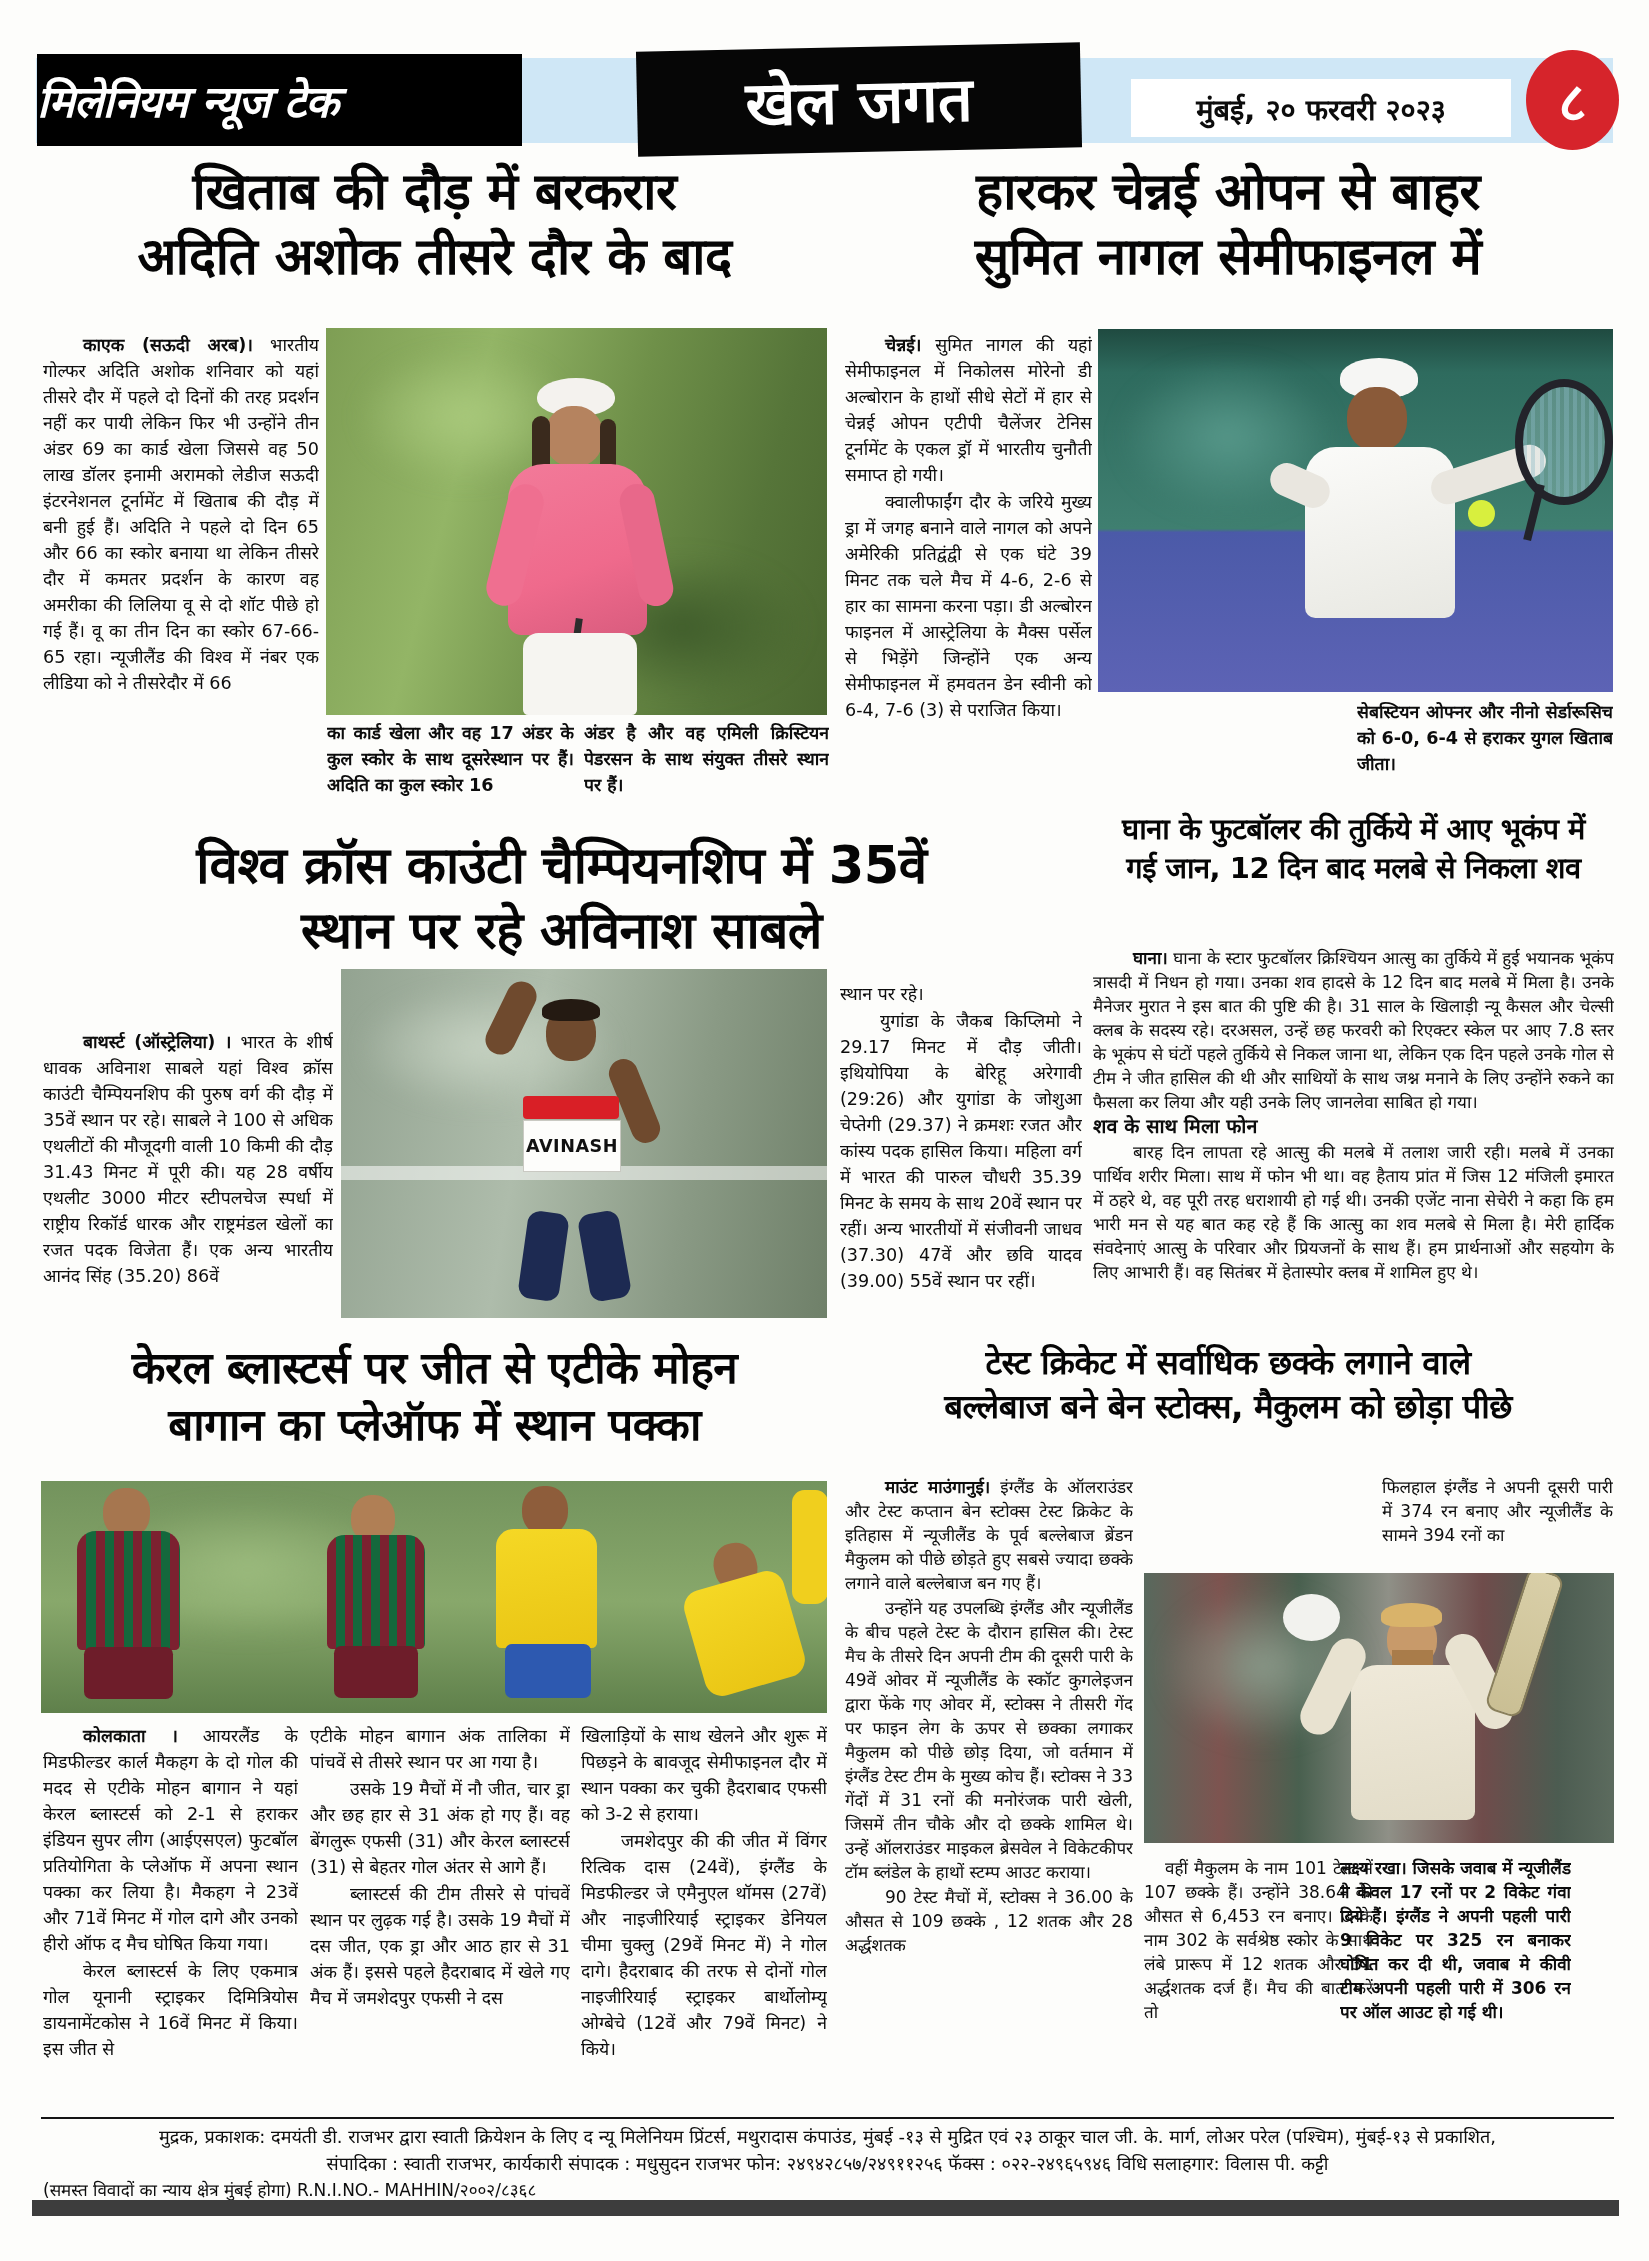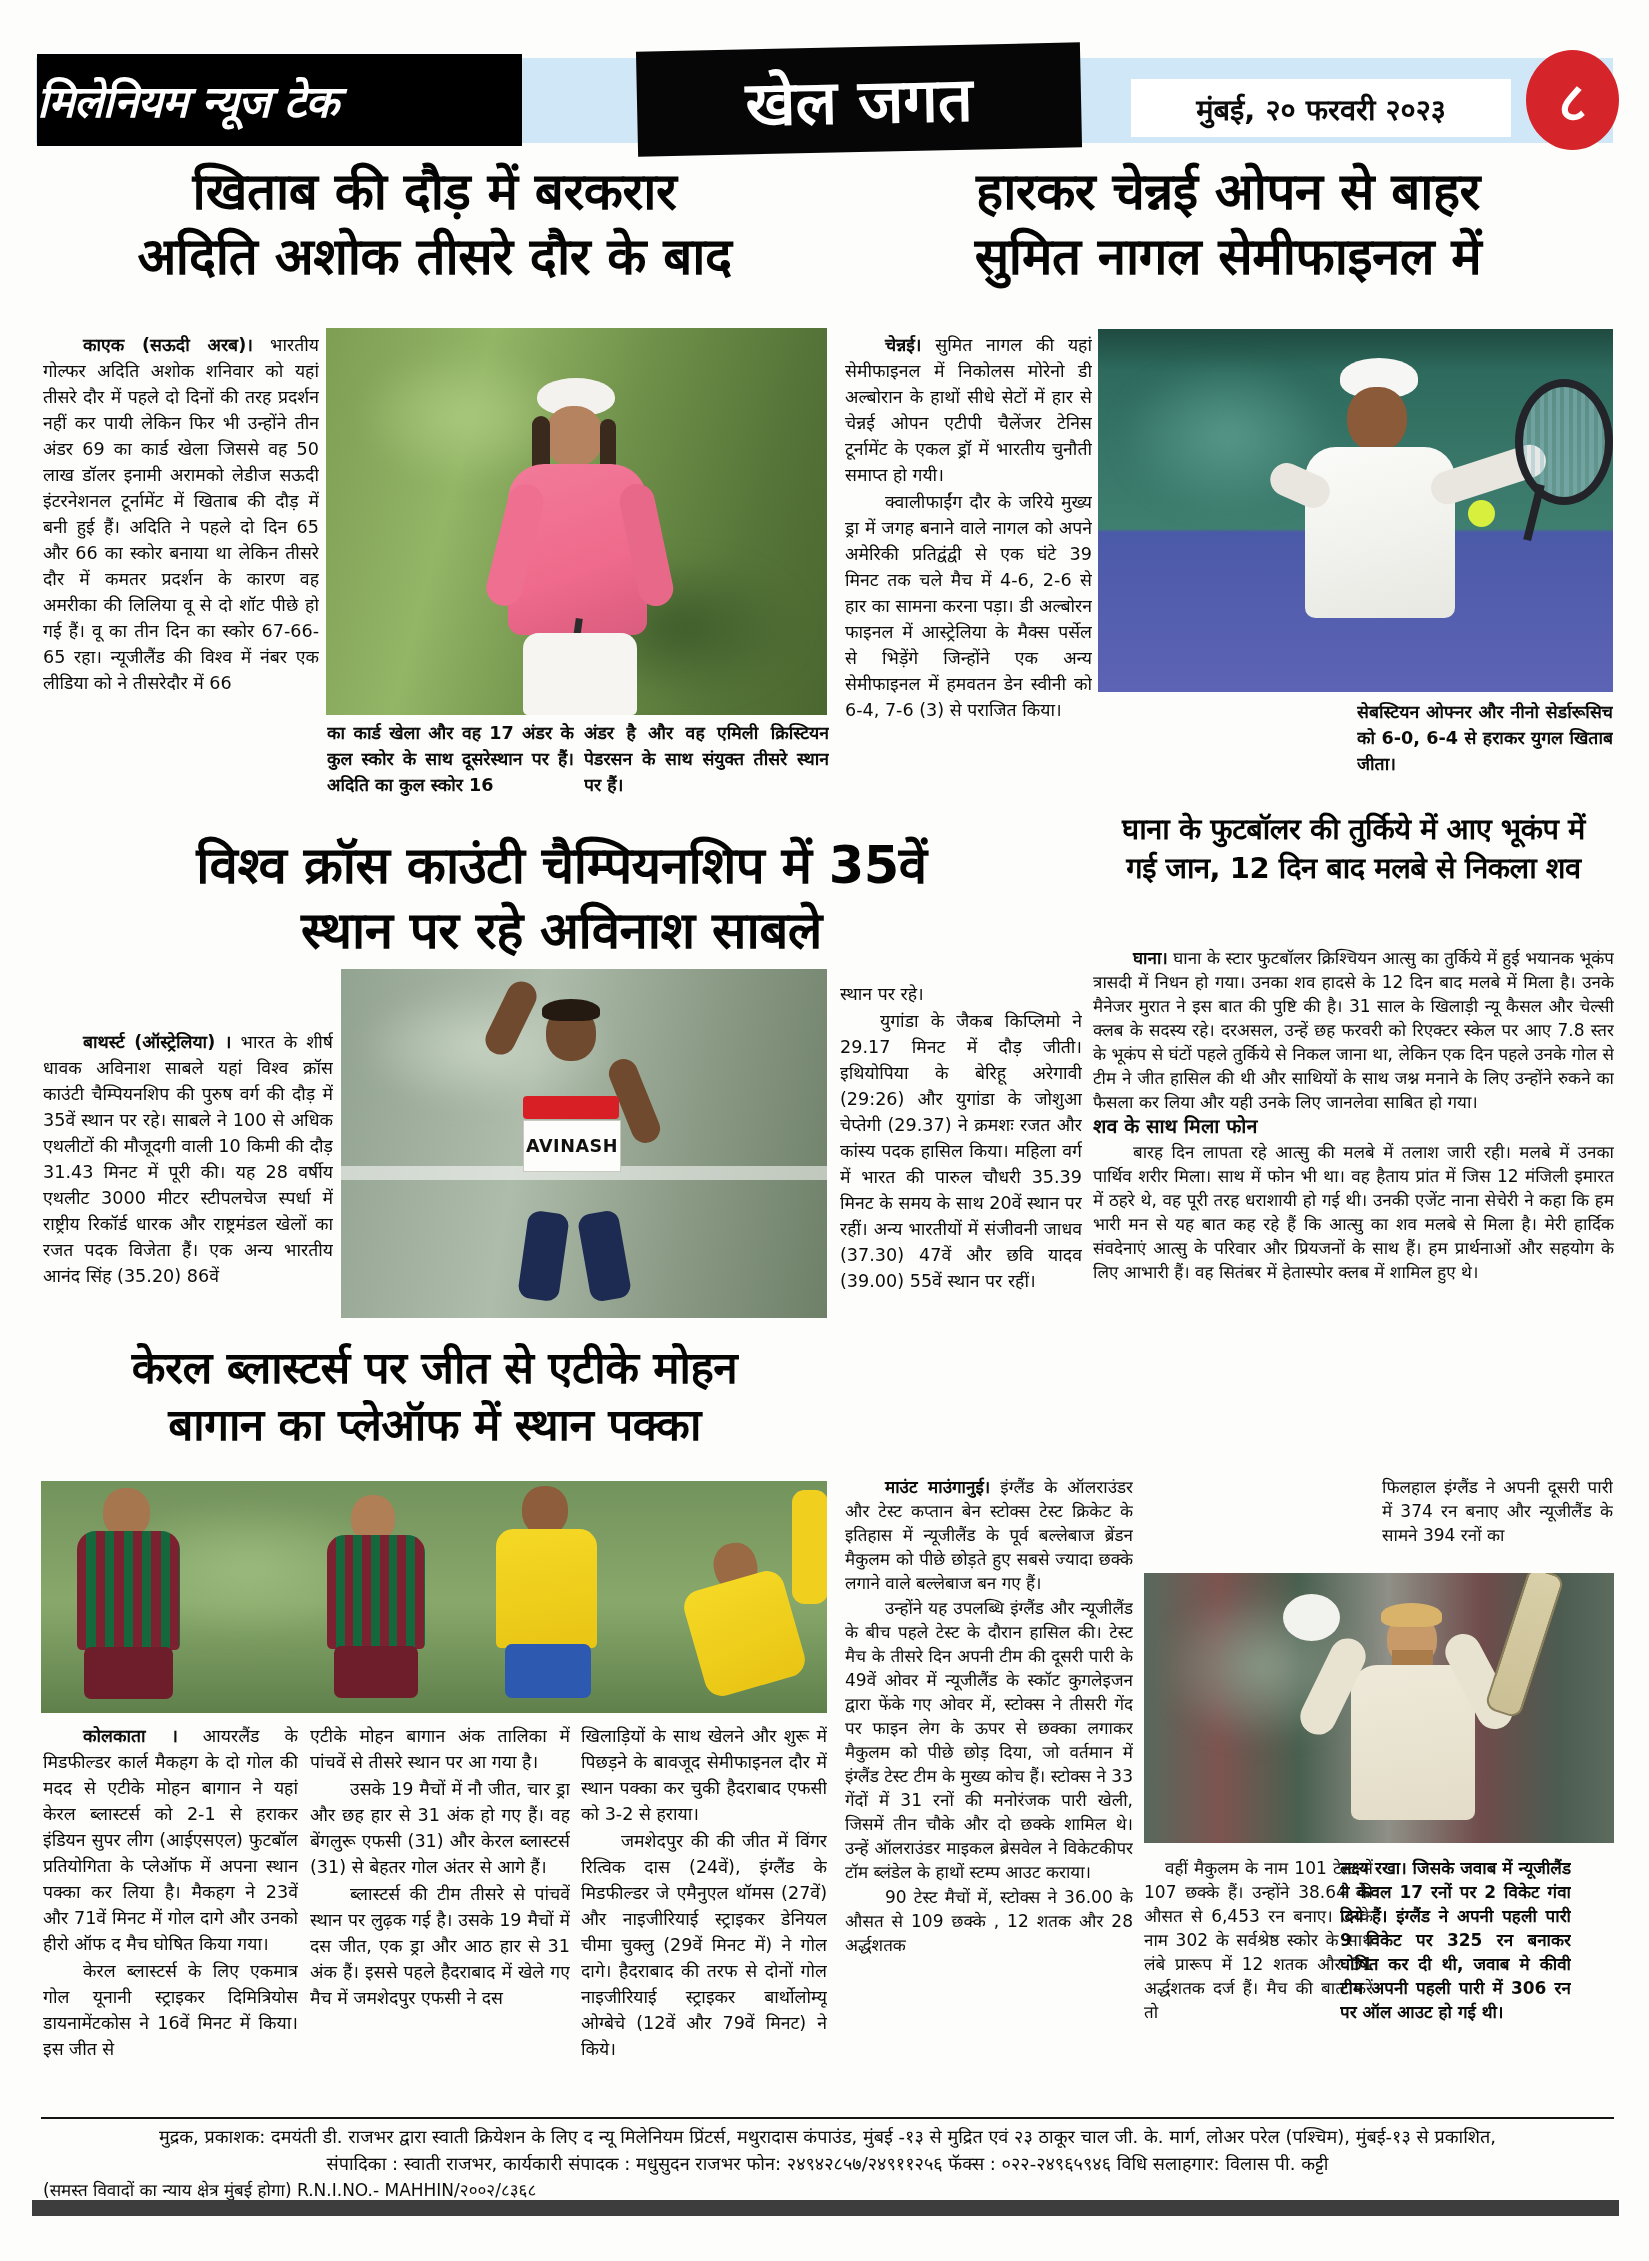--- a/index.html
+++ b/index.html
@@ -231,20 +231,24 @@
   <div class="col t35 a5-col2">
     <p style="text-indent:0">एटीके मोहन बागान अंक तालिका में पांचवें से तीसरे स्थान पर आ गया है।</p>
     <p>उसके 19 मैचों में नौ जीत, चार ड्रा और छह हार से 31 अंक हो गए हैं। वह बेंगलुरू एफसी (31) और केरल ब्लास्टर्स (31) से बेहतर गोल अंतर से आगे हैं।</p>
     <p>ब्लास्टर्स की टीम तीसरे से पांचवें स्थान पर लुढ़क गई है। उसके 19 मैचों में दस जीत, एक ड्रा और आठ हार से 31 अंक हैं। इससे पहले हैदराबाद में खेले गए मैच में जमशेदपुर एफसी ने दस</p>
   </div>
   <div class="col t35 a5-col3">
     <p style="text-indent:0">खिलाड़ियों के साथ खेलने और शुरू में पिछड़ने के बावजूद सेमीफाइनल दौर में स्थान पक्का कर चुकी हैदराबाद एफसी को 3-2 से हराया।</p>
     <p>जमशेदपुर की की जीत में विंगर रित्विक दास (24वें), इंग्लैंड के मिडफील्डर जे एमैनुएल थॉमस (27वें) और नाइजीरियाई स्ट्राइकर डेनियल चीमा चुक्लु (29वें मिनट में) ने गोल दागे। हैदराबाद की तरफ से दोनों गोल नाइजीरियाई स्ट्राइकर बार्थोलोम्यू ओग्बेचे (12वें और 79वें मिनट) ने किये।</p>
   </div>
 
+  <div class="abs headline hl-a6">
+    <div>टेस्ट क्रिकेट में सर्वाधिक छक्के लगाने वाले</div>
+    <div>बल्लेबाज बने बेन स्टोक्स, मैकुलम को छोड़ा पीछे</div>
+  </div>
   <div class="col t34 a6-col1">
     <p><span class="dl">माउंट माउंगानुई।</span>
        <span>इंग्लैंड के ऑलराउंडर और टेस्ट कप्तान बेन स्टोक्स टेस्ट क्रिकेट के इतिहास में न्यूजीलैंड के पूर्व बल्लेबाज ब्रेंडन मैकुलम को पीछे छोड़ते हुए सबसे ज्यादा छक्के लगाने वाले बल्लेबाज बन गए हैं।</span></p>
     <p>उन्होंने यह उपलब्धि इंग्लैंड और न्यूजीलैंड के बीच पहले टेस्ट के दौरान हासिल की। टेस्ट मैच के तीसरे दिन अपनी टीम की दूसरी पारी के 49वें ओवर में न्यूजीलैंड के स्कॉट कुगलेइजन द्वारा फेंके गए ओवर में, स्टोक्स ने तीसरी गेंद पर फाइन लेग के ऊपर से छक्का लगाकर मैकुलम को पीछे छोड़ दिया, जो वर्तमान में इंग्लैंड टेस्ट टीम के मुख्य कोच हैं। स्टोक्स ने 33 गेंदों में 31 रनों की मनोरंजक पारी खेली, जिसमें तीन चौके और दो छक्के शामिल थे। उन्हें ऑलराउंडर माइकल ब्रेसवेल ने विकेटकीपर टॉम ब्लंडेल के हाथों स्टम्प आउट कराया।</p>
     <p>90 टेस्ट मैचों में, स्टोक्स ने 36.00 के औसत से 109 छक्के , 12 शतक और 28 अर्द्धशतक</p>
   </div>
   <div class="col t34 a6-col3top">
     <p style="text-indent:0">फिलहाल इंग्लैंड ने अपनी दूसरी पारी में 374 रन बनाए और न्यूजीलैंड के सामने 394 रनों का</p>
   </div>
   <div class="photo ph-crick">

